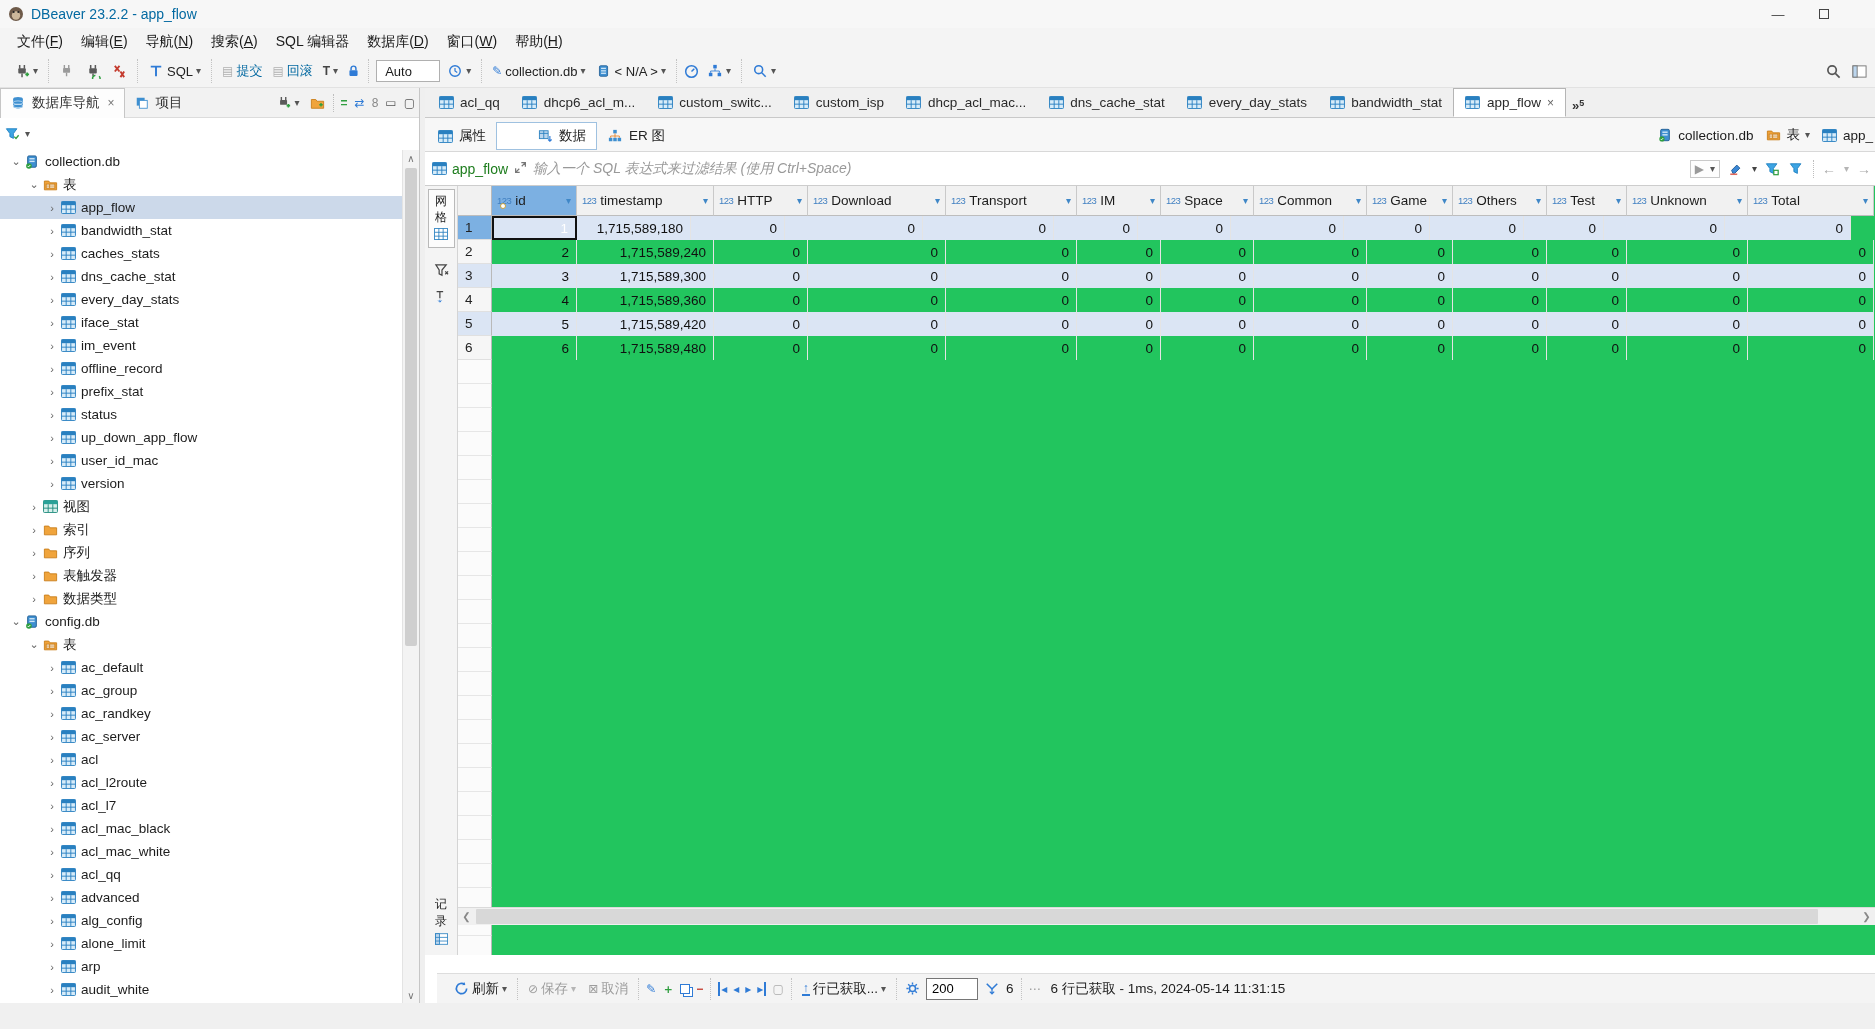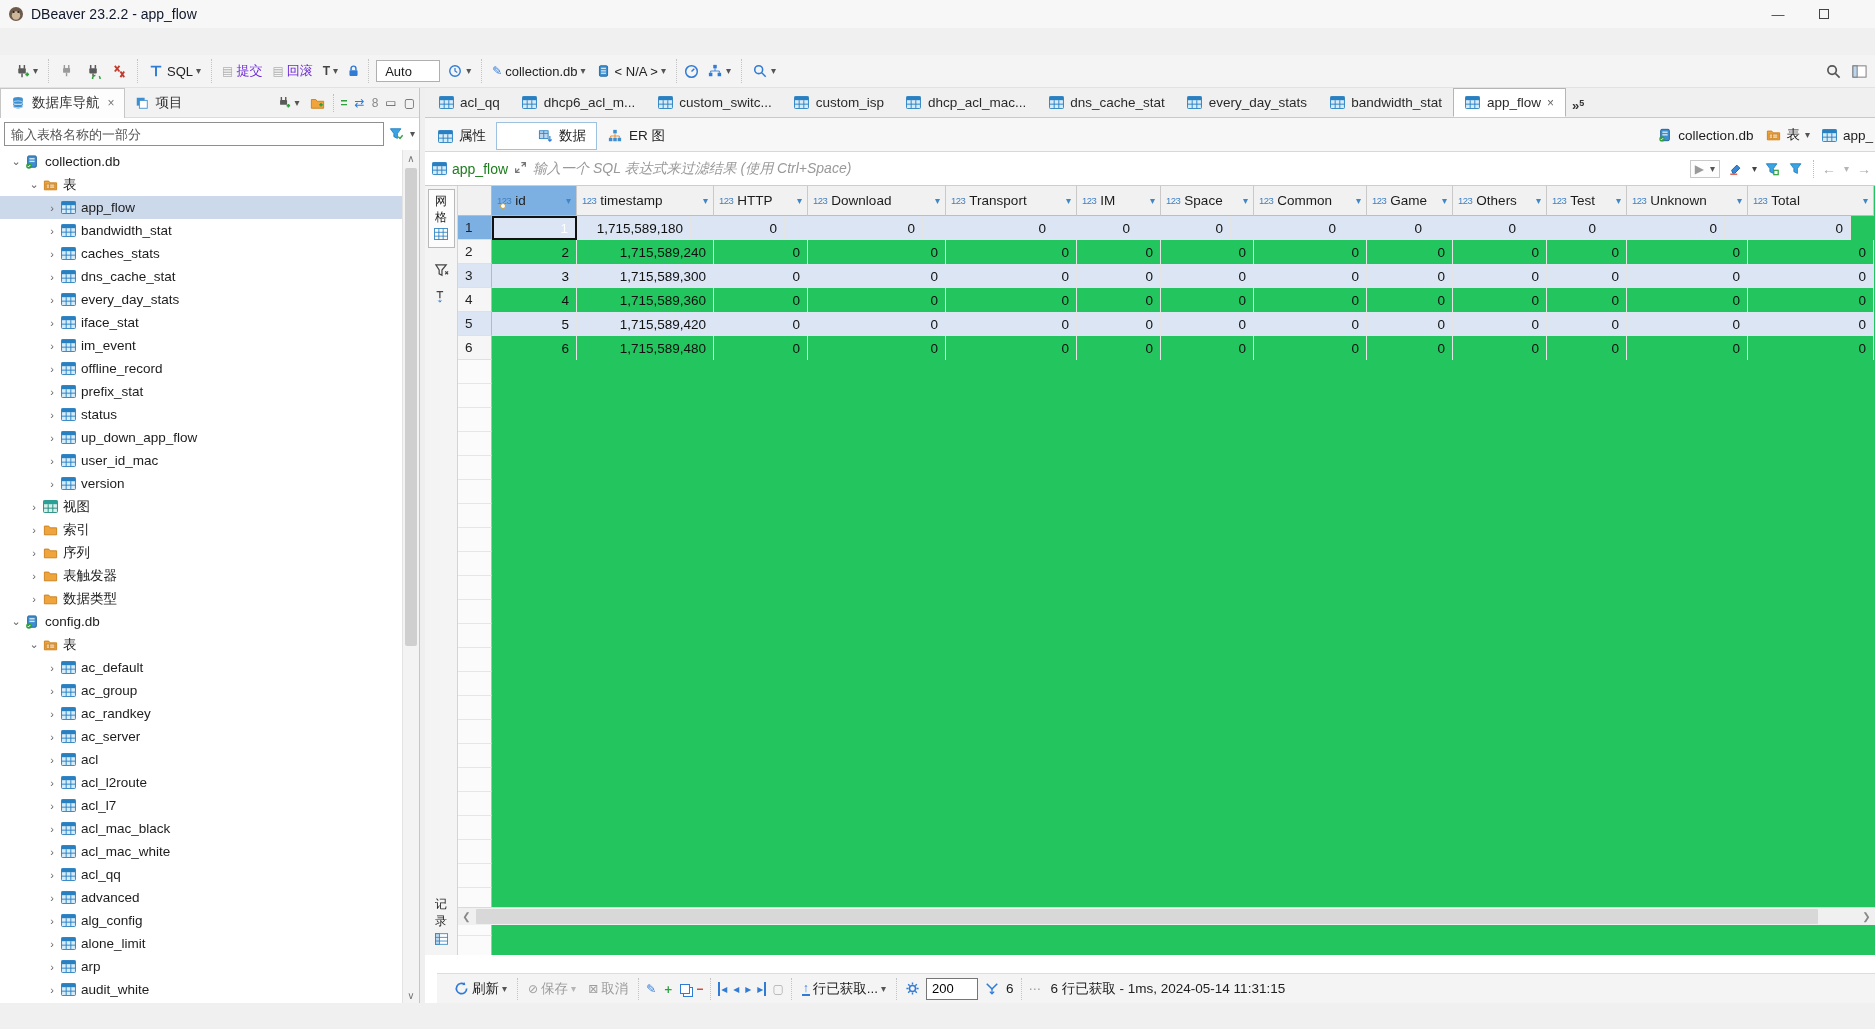--- a/index.html
+++ b/index.html
@@ -2,37 +2,37 @@
 <html><head>
 <meta charset="utf-8">
 <style>
   * { box-sizing: border-box; }
   html,body { margin:0; padding:0; background:#888; }
   body { font-family:"Liberation Sans","DejaVu Sans",sans-serif; }
   .window { position:relative; width:1875px; height:1029px; background:#f0f0f0; overflow:hidden; color:#1b1b1b; font-size:13px; }
 
   
   .titlebar { position:absolute; top:0; left:0; right:0; height:28px; background:#f7f7f7; display:flex; align-items:center; padding-left:8px; }
-  .titlebar .apptitle { margin-left:7px; font-size:14px; color:#0f172a; }
+  .titlebar .apptitle { margin-left:7px; font-size:14px; color:#0369a1; }
   .win-ctrls { position:absolute; right:28px; top:0; height:28px; display:flex; }
   .win-btn { width:46px; height:28px; display:flex; align-items:center; justify-content:center; color:#444; font-size:13px; }
   .win-btn .maxbox { width:10px; height:10px; border:1px solid #444; }
 
   
   .menubar { position:absolute; top:28px; left:0; right:0; height:27px; background:#f4f4f4; display:flex; align-items:center; padding-left:8px; }
   .menu-item { padding:3px 9px; font-size:14px; color:#1b1b1b; }
   .menu-item u { text-decoration:underline; }
 
   
   .toolbar { position:absolute; top:55px; left:0; right:0; height:33px; background:#f4f4f4; border-bottom:1px solid #e2e2e2; display:flex; align-items:center; padding-left:4px; }
   .tb-group { display:flex; align-items:center; gap:4px; padding:0 7px; height:24px; border-left:1px dotted #c3c3c3; }
   .tb-group:first-child { border-left:none; }
   .tb-btn { display:flex; align-items:center; gap:3px; padding:2px 3px; border-radius:2px; }
   .tb-lbl { font-size:13px; color:#222; }
-  .tb-lbl.dis { color:#6d28d9; }
+  .tb-lbl.dis { color:#0369a1; }
   .combo { background:#fff; border:1px solid #b0b0b0; height:22px; display:flex; align-items:center; padding:0 8px; min-width:64px; font-size:13px; }
   .caret { color:#555; font-size:10px; line-height:1; }
   .caret.blue { color:#3f87c7; }
   .caret.dis { color:#b5b5b5; }
   .tb-right { position:absolute; right:8px; top:0; height:33px; display:flex; align-items:center; gap:10px; }
 
   .ic { display:inline-flex; align-items:center; justify-content:center; width:16px; height:16px; }
   .ic svg { display:block; }
   .u { font-size:12px; line-height:1; }
 
@@ -149,20 +149,30 @@
     </span>
     <span class="apptitle">DBeaver 23.2.2 - app_flow</span>
     <div class="win-ctrls">
       <div class="win-btn">—</div>
       <div class="win-btn">
           <span class="maxbox"></span>
         </div>
     </div>
   </div>
 
+  <div class="menubar" id="menubar">
+      <span class="menu-item">文件(<u>F</u>)</span>
+      <span class="menu-item">编辑(<u>E</u>)</span>
+      <span class="menu-item">导航(<u>N</u>)</span>
+      <span class="menu-item">搜索(<u>A</u>)</span>
+      <span class="menu-item">SQL 编辑器</span>
+      <span class="menu-item">数据库(<u>D</u>)</span>
+      <span class="menu-item">窗口(<u>W</u>)</span>
+      <span class="menu-item">帮助(<u>H</u>)</span>
+    </div>
 
   <div class="toolbar">
     <div class="tb-group">
       <span class="tb-btn">
           <span class="ic">
             <svg width="15" height="15" viewBox="0 0 16 16">
               <path d="M5 1v4M10 1v4" stroke="#5a5a5a" stroke-width="1.6"></path>
               <rect x="3.5" y="4.5" width="8" height="5.5" rx="1" fill="#5a5a5a"></rect>
               <path d="M7.5 10v4" stroke="#5a5a5a" stroke-width="1.6"></path>
               <path d="M11 11h4M13 9v4" stroke="#2f9e3f" stroke-width="1.8"></path>
@@ -350,23 +360,20 @@
           </span>
         <span class="dotted-sep"></span>
         <span class="u" style="color:#2f9e3f;font-weight:bold">=</span>
         <span class="u" style="color:#2f7bd6">⇄</span>
         <span class="u" style="color:#888">8</span>
         <span class="u" style="color:#555">▭</span>
         <span class="u" style="color:#555">▢</span>
       </div>
     </div>
     <div class="sb-filterwrap">
-      <div class="sb-filter">
-        <input type="text" placeholder="输入表格名称的一部分" style="">
-      </div>
       <span class="ic">
           <svg width="15" height="14" viewBox="0 0 16 16">
             <path d="M1 2h12L9 7.5V13l-4-2V7.5z" fill="#3da4e3" stroke="#1d7fc0"></path>
             <path d="M10 11l2 2 3-3.5" stroke="#2f9e3f" stroke-width="1.6" fill="none"></path>
           </svg>
         </span>
       <span class="caret">▾</span>
     </div>
     <div class="tree" id="tree">
         <div class="tree-row" style="padding-left:8px">

